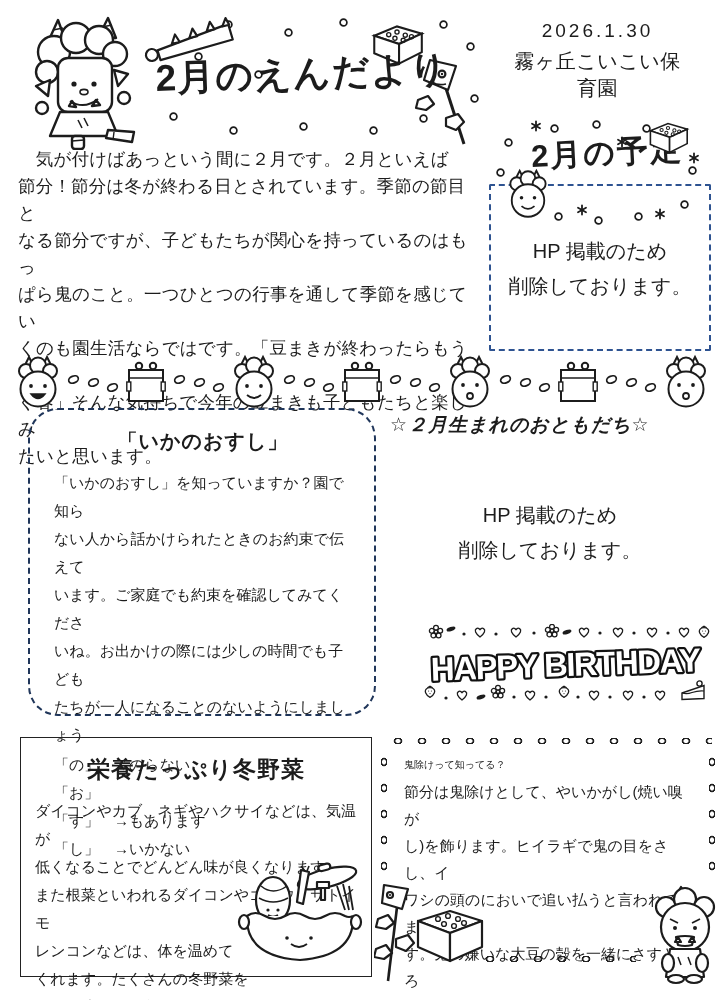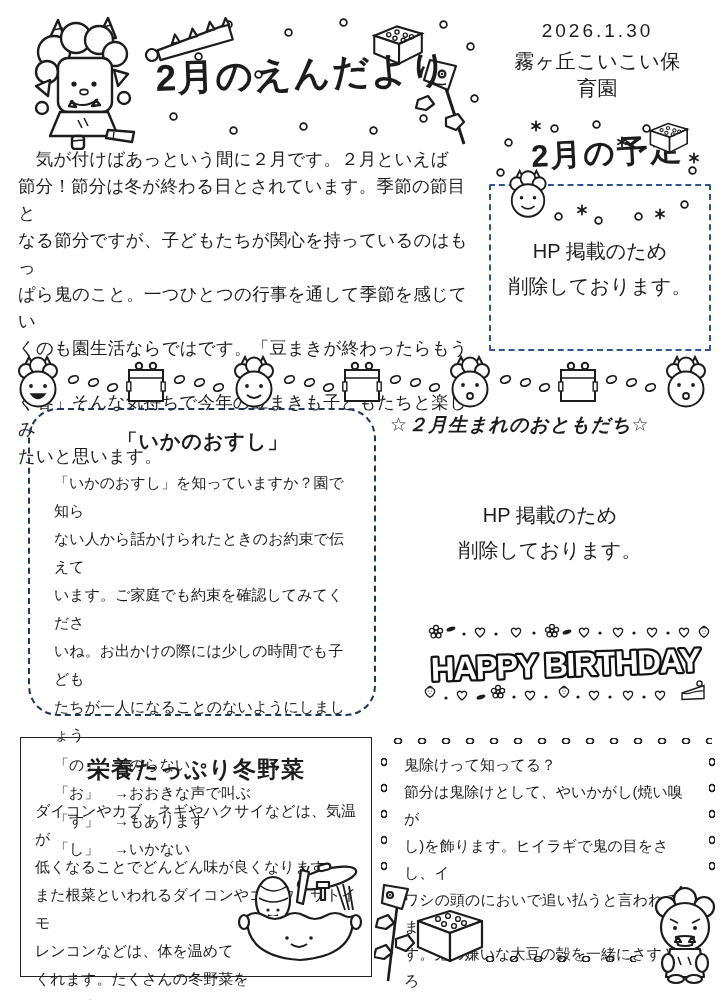--- a/index.html
+++ b/index.html
@@ -95,21 +95,21 @@
   }
   .bs-top    { left:8px; right:8px; top:0;     height:12px; background-size:24px 12px; background-repeat:repeat-x; }
   .bs-bottom { left:100px; right:84px; bottom:12px; height:12px; background-size:24px 12px; background-repeat:repeat-x; }
   .bs-left   { left:0; top:14px; bottom:90px;  width:12px;
     background-image:radial-gradient(ellipse 3.4px 4.6px at center, rgba(0,0,0,0) 52%, #222 60%, #222 94%, rgba(0,0,0,0) 100%);
     background-size:12px 26px; background-repeat:repeat-y; }
   .bs-right  { right:2px; top:14px; bottom:90px; width:12px;
     background-image:radial-gradient(ellipse 3.4px 4.6px at center, rgba(0,0,0,0) 52%, #222 60%, #222 94%, rgba(0,0,0,0) 100%);
     background-size:12px 26px; background-repeat:repeat-y; }
   .oni-text { position:absolute; left:26px; top:16px; width:292px; font-size:15px; line-height:27px; }
-  .oni-heading { font-size:15px; line-height:27px; }
+  .oni-heading { font-size:10px; line-height:27px; }
   .hiiragi-masu { position:absolute; left:-4px; bottom:-6px; }
   .scared-oni   { position:absolute; right:-2px; bottom:-8px; }
 </style>
 </head>
 <body>
 
 <svg width="0" height="0" style="position:absolute" aria-hidden="true">
   <defs>
     <g id="sym-bean">
       <ellipse cx="6.5" cy="5.5" rx="5" ry="3.4" fill="#fff" stroke="#1c1c1c" stroke-width="1.7" transform="rotate(-22 6.5 5.5)"></ellipse>
@@ -412,21 +412,20 @@
 います。ご家庭でも約束を確認してみてくださ
 いね。お出かけの際には少しの時間でも子ども
 たちが一人になることのないようにしましょう</div>
     <ul class="iks-rules">
       <li>
           <span class="kana">「の」</span>
           <span>→のらない</span>
         </li>
       <li>
           <span class="kana">「お」</span>
-          <span>→おおきな声で叫ぶ</span>
         </li>
       <li>
           <span class="kana">「す」</span>
           <span>→もあります</span>
         </li>
       <li>
           <span class="kana">「し」</span>
           <span>→いかない</span>
         </li>
     </ul>

